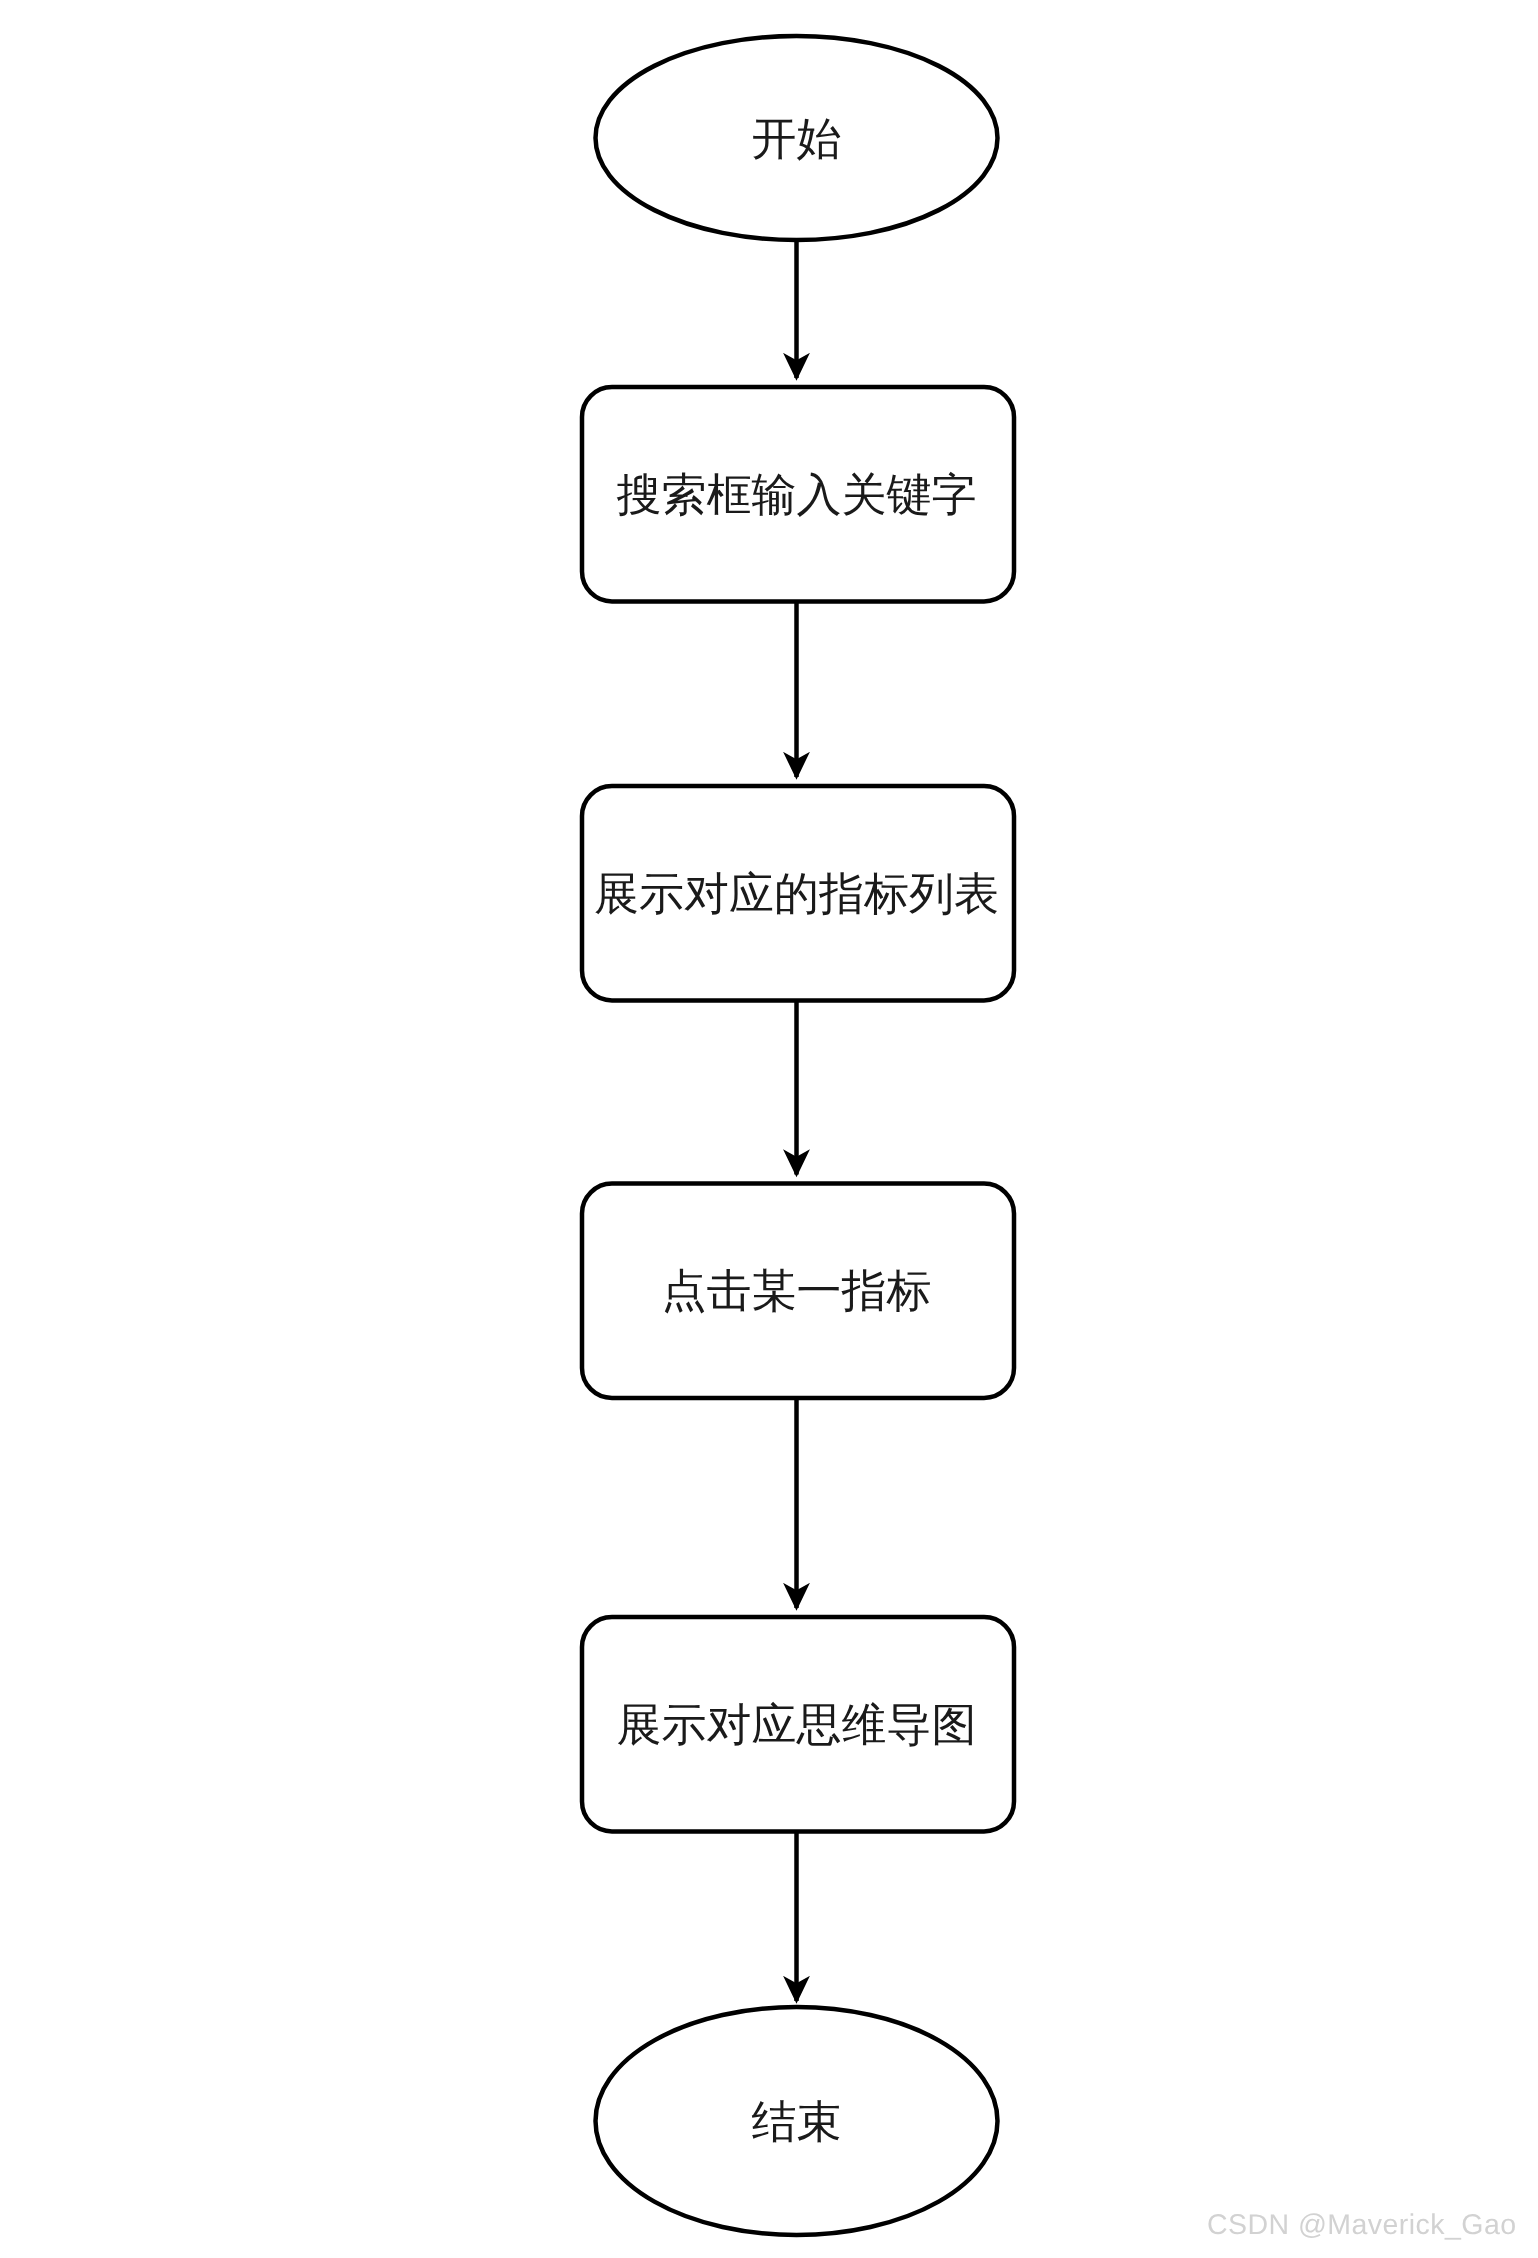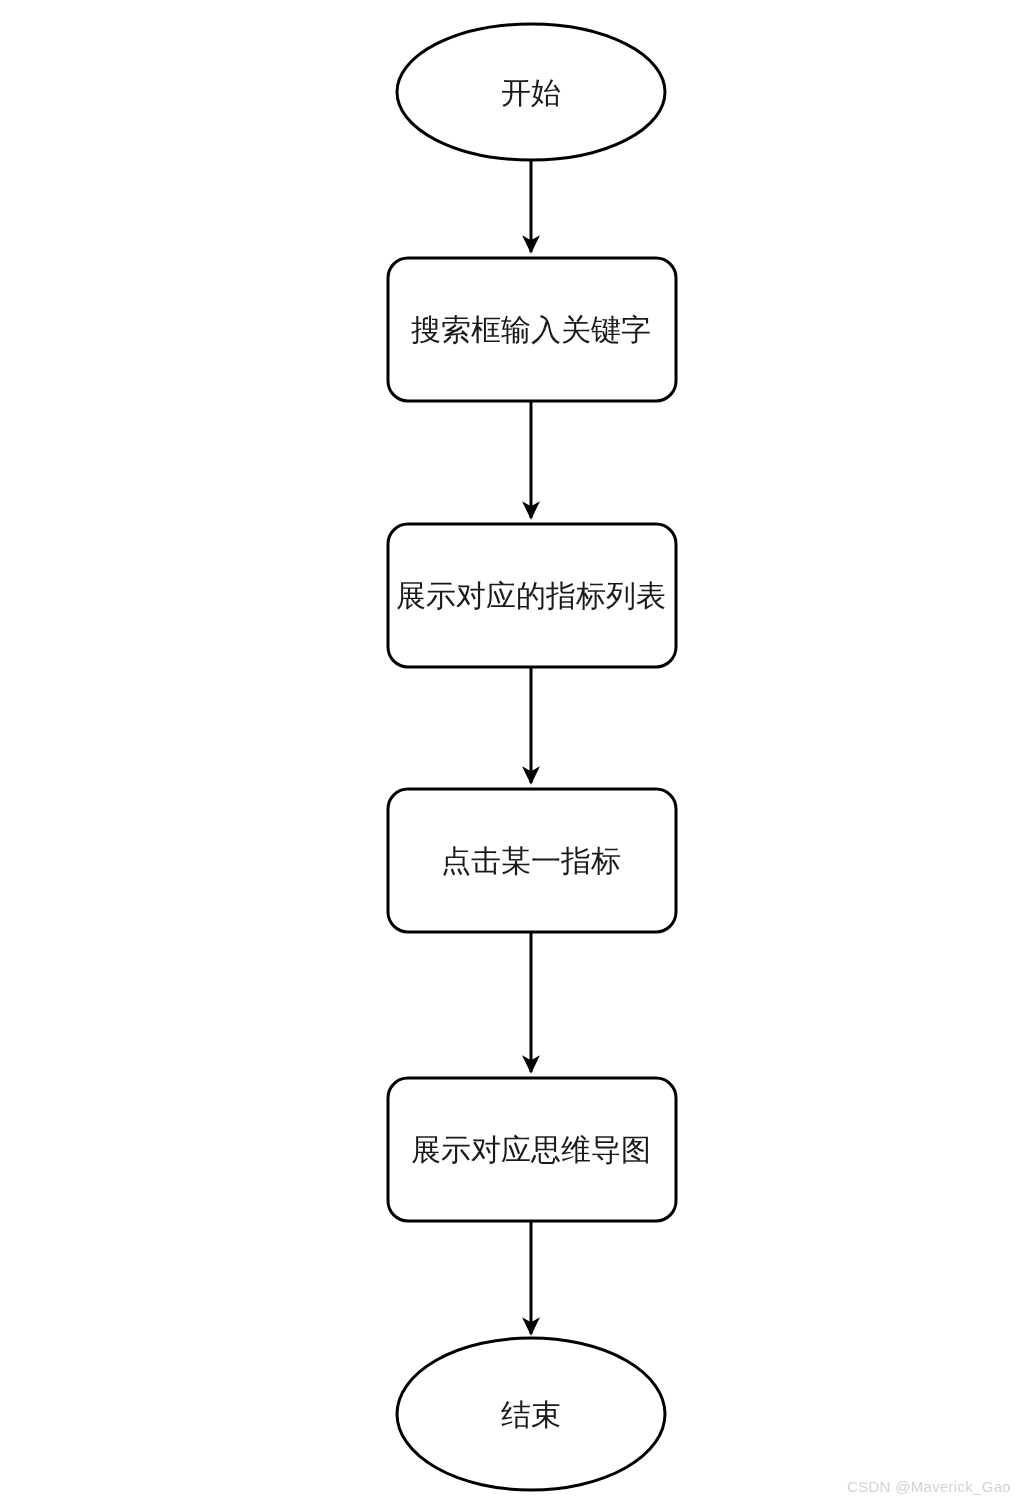--- a/index.html
+++ b/index.html
@@ -41,21 +41,21 @@
   }
   .edge-arrowhead {
     fill: #000000;
     stroke: none;
   }
   .watermark-text {
     position: absolute;
     right: 14px;
     bottom: 10px;
     font-family: "Liberation Sans", "DejaVu Sans", sans-serif;
-    font-size: 15px;
+    font-size: 19px;
     color: #d2d2d2;
     letter-spacing: 0.3px;
     white-space: nowrap;
     user-select: none;
   }
 </style>
 </head>
 <body>
 
 <svg id="flowchart-canvas" viewBox="0 0 1025 1505" xmlns="http://www.w3.org/2000/svg">

